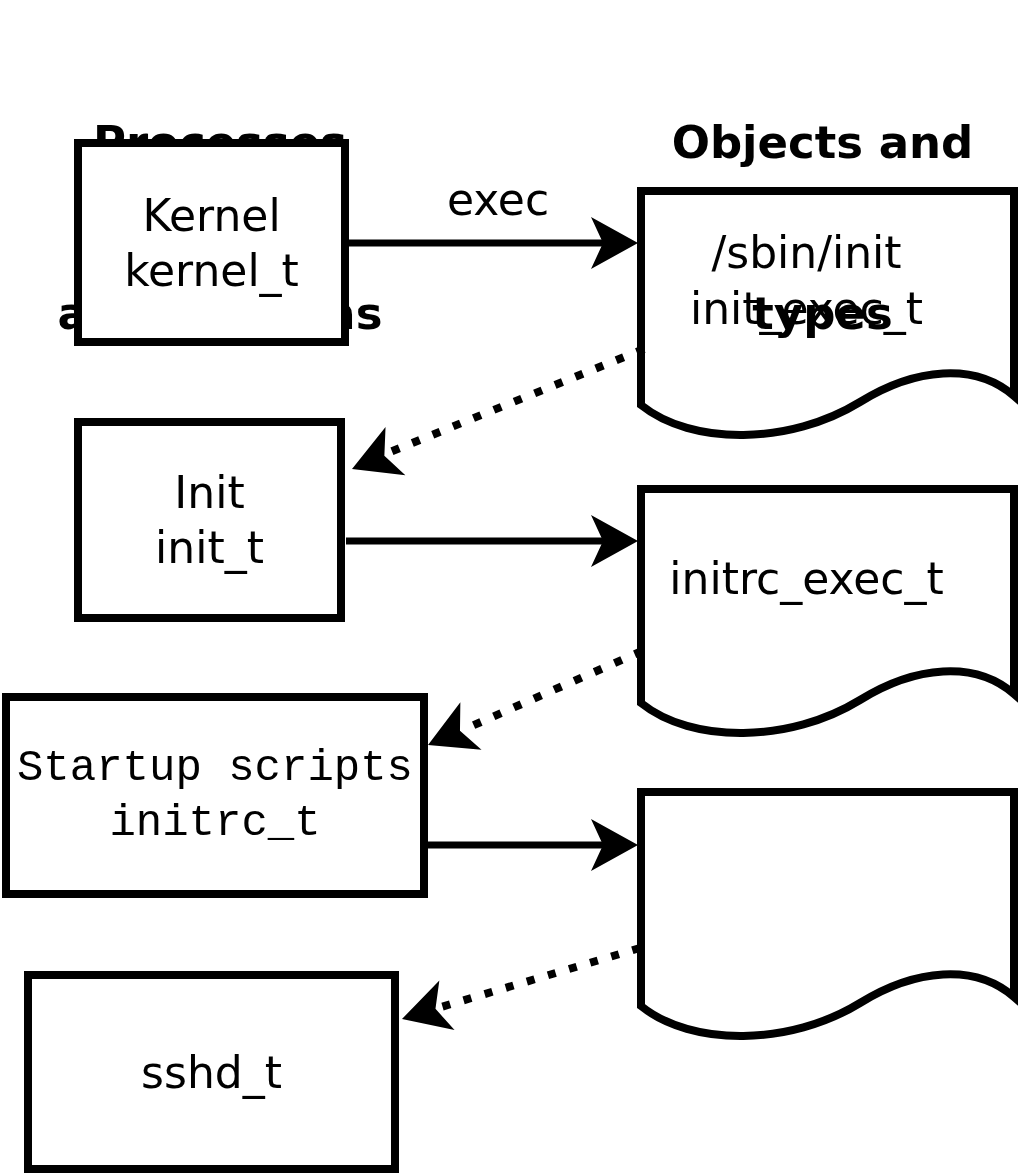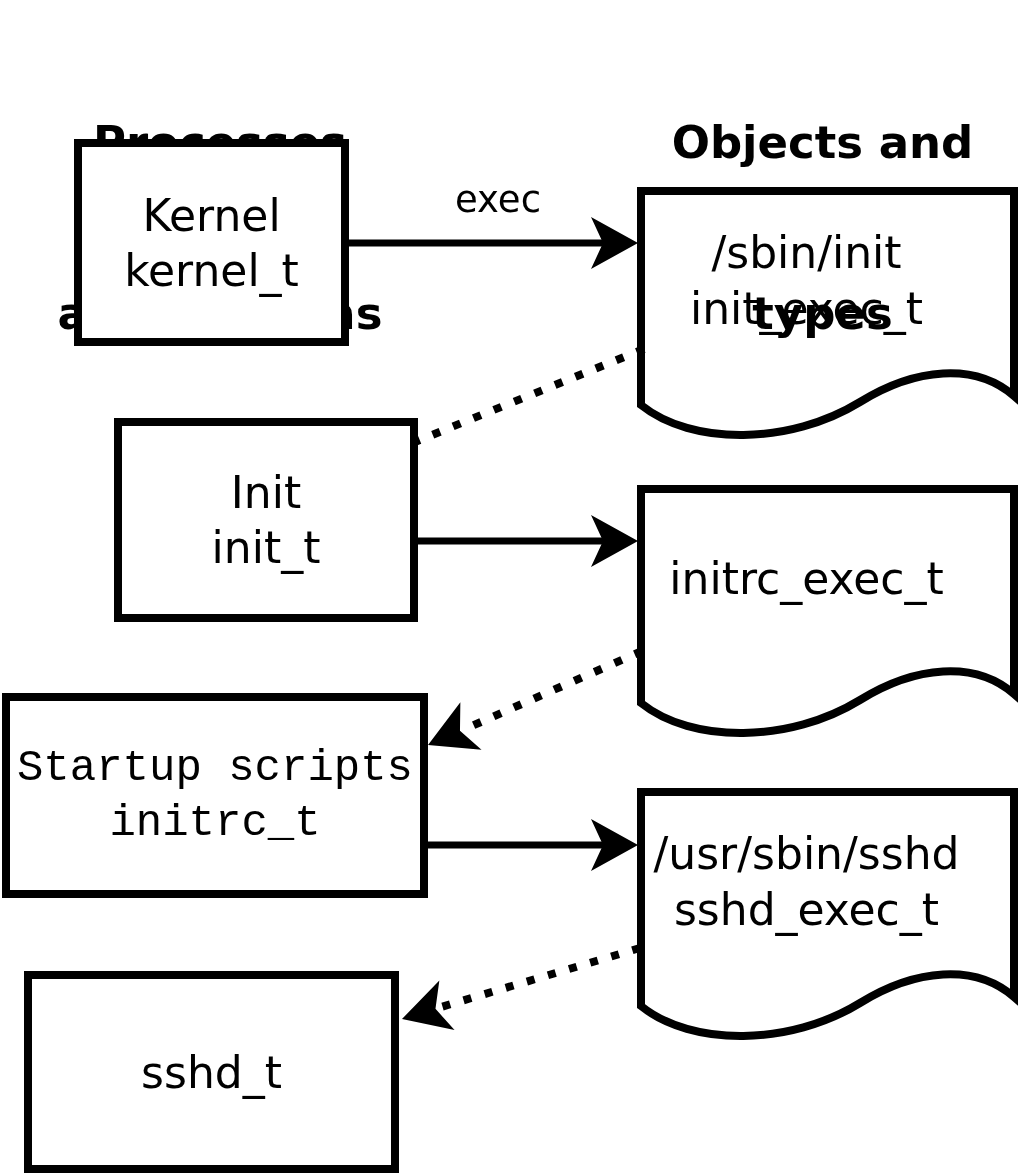--- a/index.html
+++ b/index.html
@@ -14,34 +14,34 @@
     font-size:45px;line-height:57px;white-space:pre;
   }
   .hdr-left{left:10px;width:420px;}
   .hdr-right{left:620px;width:405px;}
   .pbox{
     position:absolute;border:8px solid #000;background:#fff;
     display:flex;flex-direction:column;justify-content:center;align-items:center;
     font-size:44px;line-height:55px;text-align:right;box-sizing:border-box;
   }
   .box-kernel {left:74px; top:139px; width:275px;height:207px;}
-  .box-init   {left:74px; top:418px; width:304px;height:204px;margin-left:40px;}
+  .box-init   {left:74px; top:418px; width:271px;height:204px;}
   .box-initrc {left:2px;  top:693px; width:426px;height:205px;font-family:Liberation Mono, monospace;}
   .box-sshd   {left:24px; top:971px; width:375px;height:202px;}
   .doctext{
     position:absolute;left:645px;width:323px;height:170px;
     display:flex;flex-direction:column;justify-content:center;align-items:center;
     font-size:44px;line-height:56px;text-align:center;
   }
   .doctext-1{top:196px;}
   .doctext-2{top:494px;}
   .doctext-3{top:797px;}
   .exec-label{
     position:absolute;left:420px;top:176px;width:156px;
-    text-align:center;font-size:37px;line-height:48px;
+    text-align:center;font-size:44px;line-height:48px;
   }
   .doc-shape{fill:#ffffff;stroke:#000000;stroke-width:8;}
   .solid-line{stroke:#000000;stroke-width:7;}
   .dot-line{stroke:#000000;stroke-width:8;stroke-dasharray:8 14;stroke-linecap:butt;}
   .ahead{fill:#000000;stroke:none;}
 </style>
 </head>
 <body>
 
 <div class="canvas">
@@ -112,18 +112,14 @@
     <div>sshd_t</div>
   </div>
 
   <div class="doctext doctext-1">
     <div>/sbin/init</div>
     <div>init_exec_t</div>
   </div>
   <div class="doctext doctext-2">
     <div>initrc_exec_t</div>
   </div>
-  <div class="doctext doctext-3">
-    <div>/usr/sbin/sshd</div>
-    <div>sshd_exec_t</div>
-  </div>
 
 </div>
 
 </body></html>

